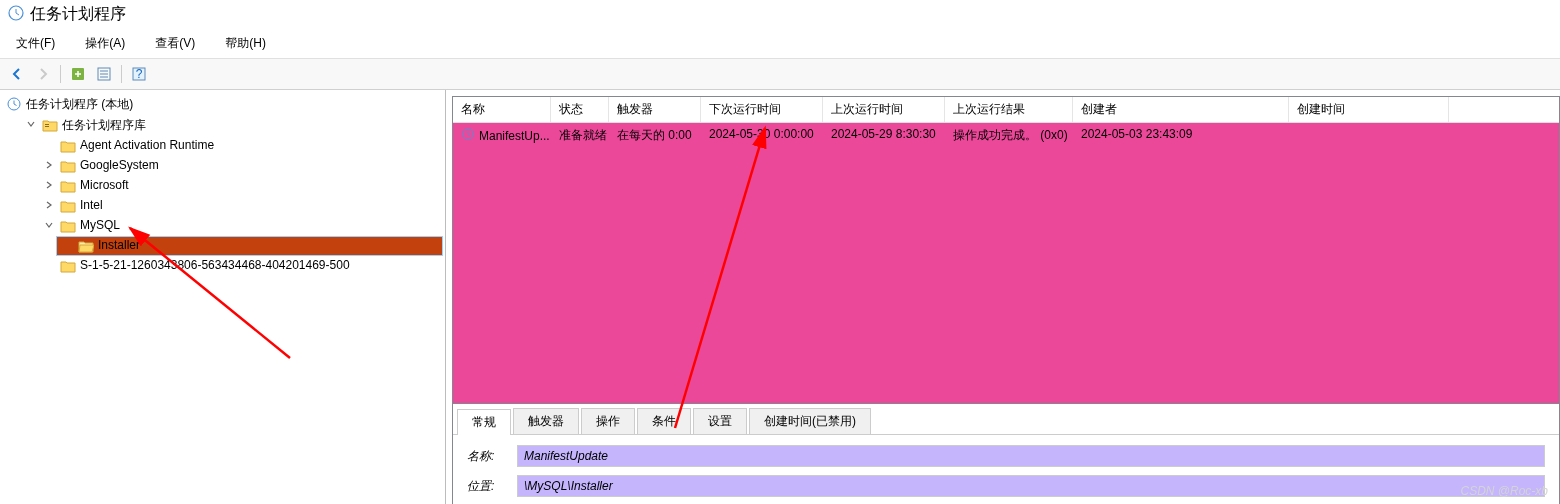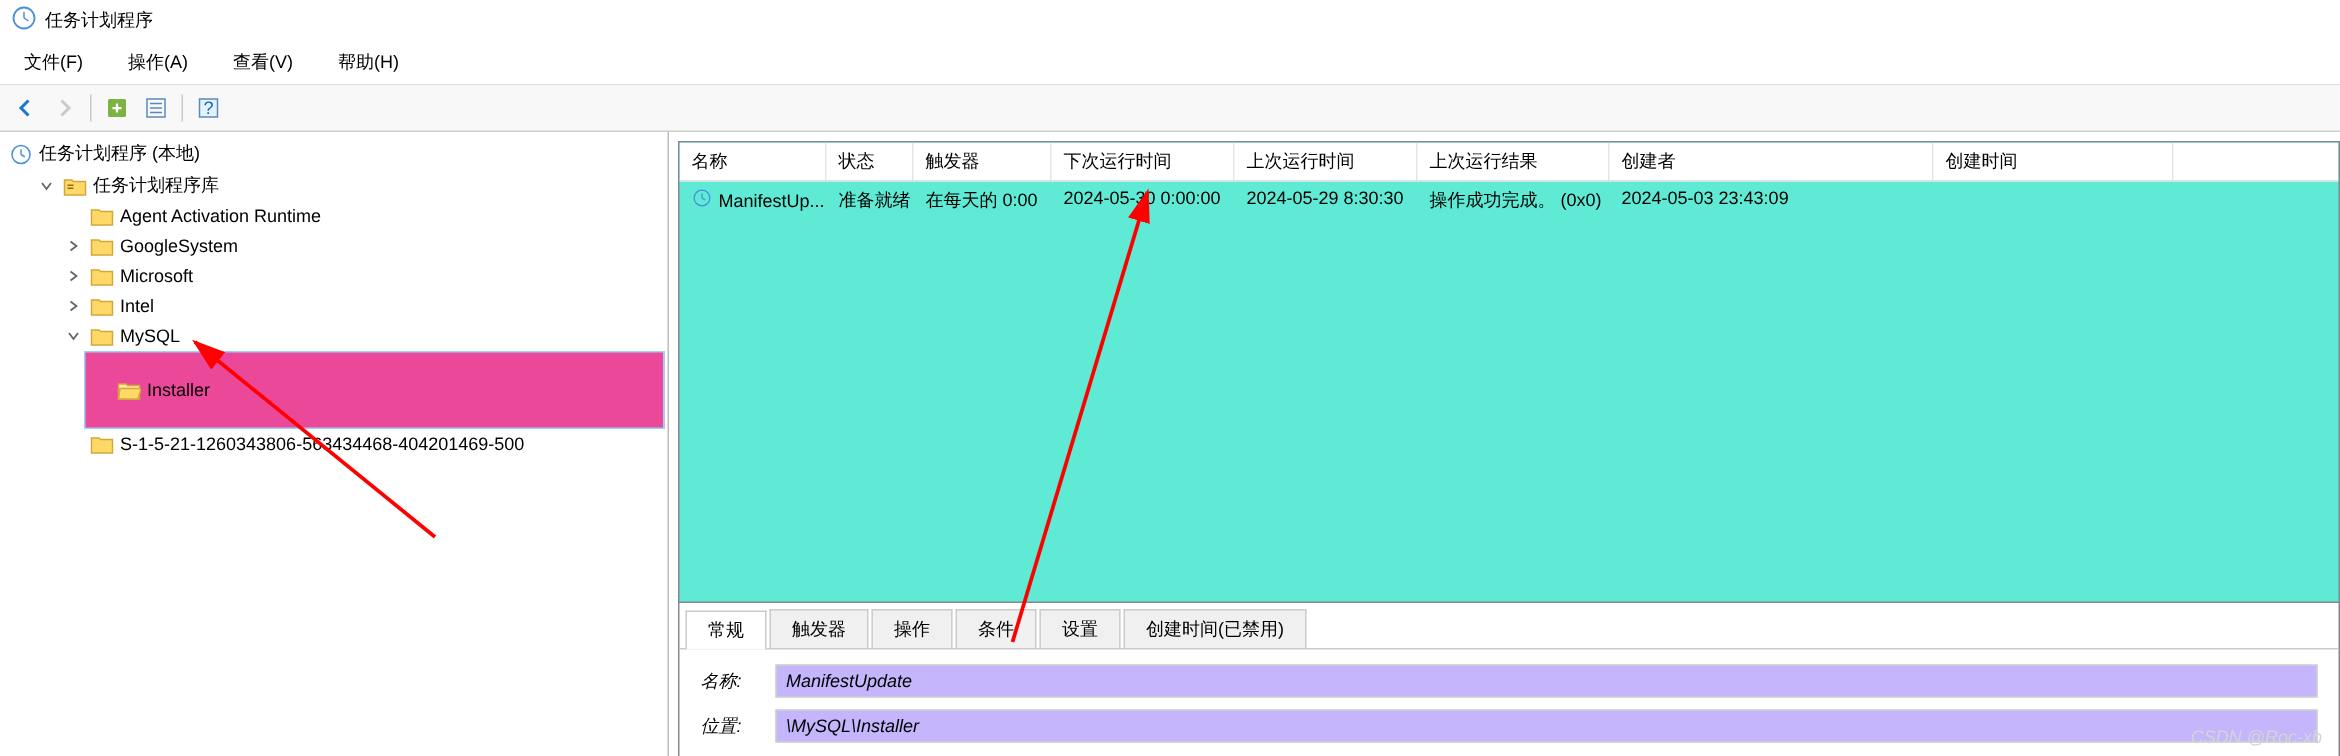--- a/index.html
+++ b/index.html
@@ -1,42 +1,42 @@
 <!DOCTYPE html>
 <html><head>
   <meta charset="utf-8">
   <style>
     * { margin: 0; padding: 0; box-sizing: border-box; font-family: "Microsoft YaHei", "Segoe UI", sans-serif; font-size: 12px; }
     body { background: #fff; width: 1560px; height: 504px; overflow: hidden; position: relative; }
     
     .titlebar { display: flex; align-items: center; padding: 4px 8px; gap: 6px; background: #fff; }
     .titlebar .clock-icon svg { width: 16px; height: 16px; }
-    .titlebar .title { font-size: 12px; }
+    .titlebar .title { font-size: 16px; }
     
     .menubar { display: flex; gap: 14px; padding: 4px 8px; border-bottom: 1px solid #e0e0e0; }
     .menubar .menu-item { padding: 2px 8px; cursor: default; }
     
     .toolbar { display: flex; align-items: center; gap: 4px; padding: 4px 6px; border-bottom: 1px solid #d0d0d0; background: #f8f8f8; }
     .toolbar .tool-btn { width: 22px; height: 22px; display: flex; align-items: center; justify-content: center; cursor: pointer; }
     .toolbar .separator { width: 1px; height: 18px; background: #ccc; margin: 0 2px; }
     .toolbar .disabled { opacity: 0.4; cursor: default; }
     
     .main-area { display: flex; height: calc(100% - 78px); }
     
     .tree-panel { width: 446px; border-right: 1px solid #bcbcbc; overflow: auto; padding: 4px 2px; }
-    .tree-node { display: flex; align-items: center; padding: 2px 4px; gap: 4px; cursor: default; white-space: nowrap; }
-    .tree-node.selected { background: #ec4899; border: 1px solid #99d1ff; padding: 17px 3px; }
+    .tree-node { display: flex; padding: 2px 4px; gap: 4px; cursor: default; white-space: nowrap; }
+    .tree-node.selected { background: #c2410c; border: 1px solid #99d1ff; padding: 1px 3px; }
     .tree-toggle { width: 14px; height: 14px; display: flex; align-items: center; justify-content: center; cursor: pointer; }
     .tree-toggle.empty { visibility: hidden; }
     .tree-icon { width: 16px; height: 16px; display: inline-flex; align-items: center; justify-content: center; }
     .tree-children { padding-left: 18px; }
     .folder-svg { width: 16px; height: 14px; }
     
     .right-panel { flex: 1; display: flex; flex-direction: column; padding: 6px 0 0 6px; }
-    .list-area { flex: 1; border: 1px solid #828790; background: #5eead4; overflow: auto; }
+    .list-area { flex: 1; border: 1px solid #828790; background: #ec4899; overflow: auto; }
     .list-header { display: flex; background: #fff; border-bottom: 1px solid #e0e0e0; }
     .list-header .col { padding: 4px 8px; border-right: 1px solid #e5e5e5; font-weight: normal; color: #000; }
     .list-row { display: flex; align-items: flex-start; padding: 2px 0; }
     .list-row .cell { padding: 2px 8px; white-space: nowrap; overflow: hidden; text-overflow: ellipsis; display: flex; align-items: center; gap: 4px; }
     
     .col-name { width: 98px; }
     .col-status { width: 58px; }
     .col-trigger { width: 92px; }
     .col-next { width: 122px; }
     .col-last { width: 122px; }

